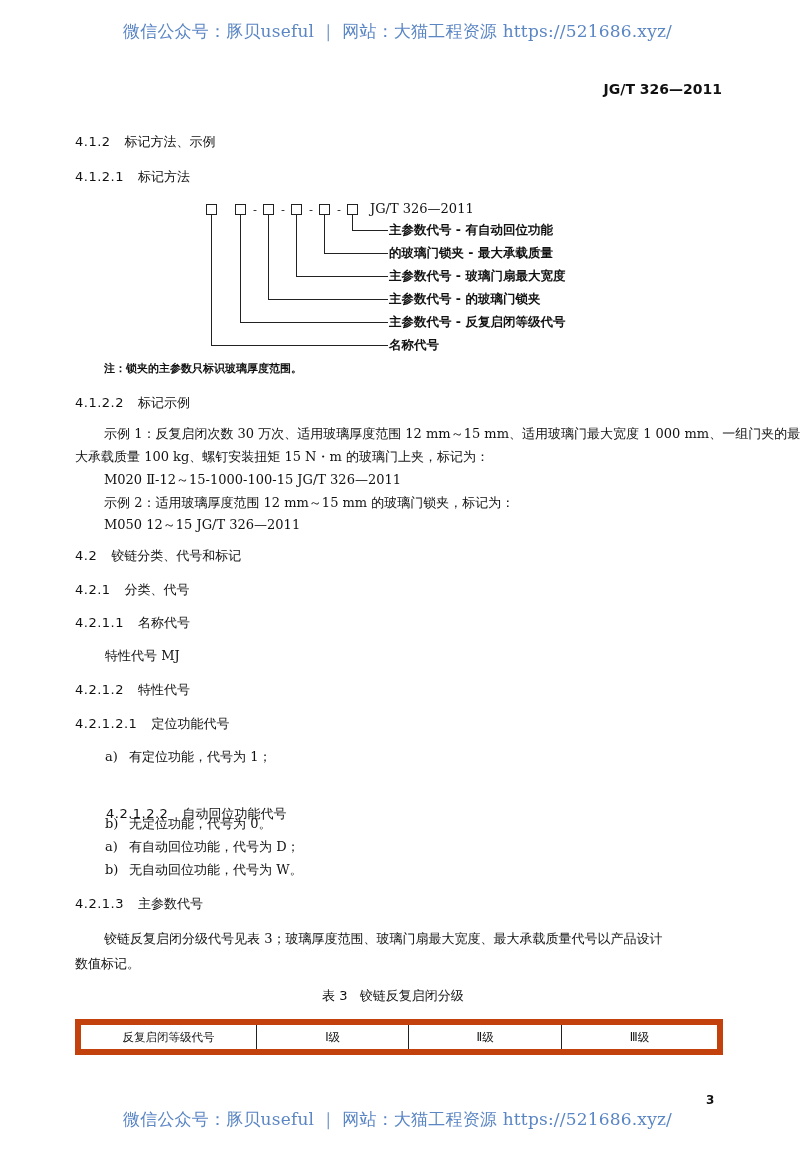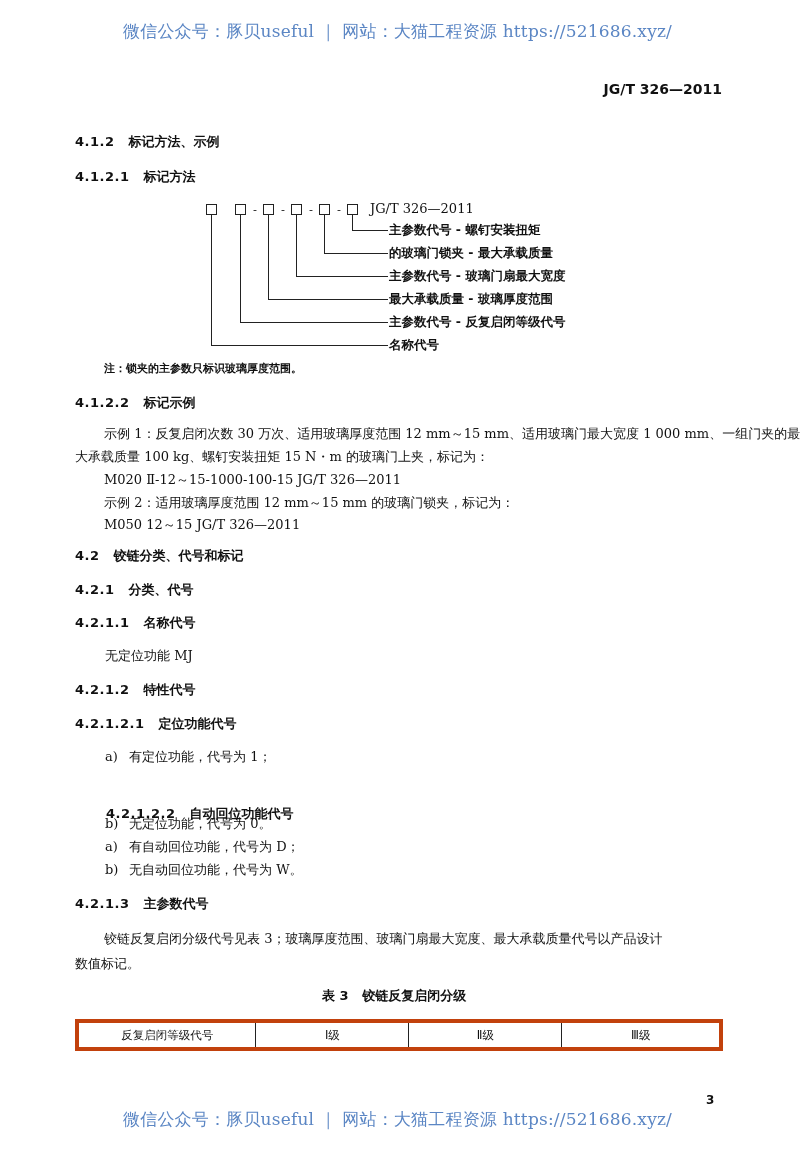--- a/index.html
+++ b/index.html
@@ -1,34 +1,34 @@
 <!DOCTYPE html>
 <html><head>
 <meta charset="utf-8">
 <style>
   html, body { margin:0; padding:0; background:#ffffff; }
   body { width:800px; height:1168px; position:relative; overflow:hidden;
          font-family:"DejaVu Serif","Liberation Serif",serif; color:#111; }
   .abs { position:absolute; white-space:nowrap; }
   .wm { color:#5b86c4; font-size:17px; font-family:"DejaVu Serif","Liberation Serif",serif; letter-spacing:0.2px; }
   .hdr { font-family:"DejaVu Sans","Liberation Sans",sans-serif; font-weight:bold; font-size:14px; }
-  .h { font-family:"DejaVu Sans","Liberation Sans",sans-serif; font-weight:bold; font-size:13px; }
+  .h { font-family:"DejaVu Sans","Liberation Sans",sans-serif; font-weight:normal; font-size:13px; }
   .h .num { display:inline-block; margin-right:14px; letter-spacing:0.5px; }
   .p { font-size:13px; }
   .small { font-size:13px; }
   .note { font-family:"DejaVu Sans","Liberation Sans",sans-serif; font-weight:bold; font-size:11px; }
   .box { position:absolute; width:11px; height:11px; border:1.3px solid #222; box-sizing:border-box; }
   .dash { position:absolute; font-size:11px; font-family:"DejaVu Sans",sans-serif; }
   .vl { position:absolute; width:1.3px; background:#222; }
   .hl { position:absolute; height:1.3px; background:#222; }
   .dlabel { position:absolute; font-family:"DejaVu Sans","Liberation Sans",sans-serif; font-weight:bold; font-size:12.5px; white-space:nowrap; }
   table.t3 { position:absolute; left:75px; top:1019px; width:648px; border-collapse:collapse;
              font-family:"DejaVu Sans","Liberation Sans",sans-serif; font-size:11.5px; }
   table.t3 td { border:1.3px solid #222; height:24px; text-align:center; padding:0; }
-  table.t3 { border:4px solid #c2410c; }
+  table.t3 { border:6px solid #c2410c; }
 </style>
 </head>
 <body>
 
 <div class="abs wm" style="left:123px; top:20px;">微信公众号：豚贝useful ｜ 网站：大猫工程资源 https://521686.xyz/</div>
 
 <div class="abs hdr" style="right:78px; top:81px;">JG/T 326—2011</div>
 
 <div class="abs h" style="left:75px; top:133px;">
   <span class="num">4.1.2</span><span>标记方法、示例</span>
@@ -58,24 +58,24 @@
   <div class="vl" style="left:324px; top:215px; height:39px;"></div>
   <div class="vl" style="left:352px; top:215px; height:16px;"></div>
 
   <div class="hl" style="left:352px; top:230px; width:36px;"></div>
   <div class="hl" style="left:324px; top:253px; width:64px;"></div>
   <div class="hl" style="left:296px; top:276px; width:92px;"></div>
   <div class="hl" style="left:268px; top:299px; width:120px;"></div>
   <div class="hl" style="left:240px; top:322px; width:148px;"></div>
   <div class="hl" style="left:211px; top:345px; width:177px;"></div>
 
-  <div class="dlabel" style="left:389px; top:222px;">主参数代号 - 螺钉安装扭矩</div>
+  <div class="dlabel" style="left:389px; top:222px;">主参数代号 - 有自动回位功能</div>
   <div class="dlabel" style="left:389px; top:245px;">的玻璃门锁夹 - 最大承载质量</div>
   <div class="dlabel" style="left:389px; top:268px;">主参数代号 - 玻璃门扇最大宽度</div>
-  <div class="dlabel" style="left:389px; top:291px;">最大承载质量 - 玻璃厚度范围</div>
+  <div class="dlabel" style="left:389px; top:291px;">主参数代号 - 的玻璃门锁夹</div>
   <div class="dlabel" style="left:389px; top:314px;">主参数代号 - 反复启闭等级代号</div>
   <div class="dlabel" style="left:389px; top:337px;">名称代号</div>
 </div>
 
 <div class="abs note" style="left:104px; top:361px;">注：锁夹的主参数只标识玻璃厚度范围。</div>
 
 <div class="abs h" style="left:75px; top:394px;">
   <span class="num">4.1.2.2</span><span>标记示例</span>
 </div>
 
@@ -89,21 +89,21 @@
   <span class="num">4.2</span><span>铰链分类、代号和标记</span>
 </div>
 
 <div class="abs h" style="left:75px; top:581px;">
   <span class="num">4.2.1</span><span>分类、代号</span>
 </div>
 
 <div class="abs h" style="left:75px; top:614px;">
   <span class="num">4.2.1.1</span><span>名称代号</span>
 </div>
-<div class="abs p" style="left:105px; top:647px;">无定位功能 MJ</div>
+<div class="abs p" style="left:105px; top:647px;">特性代号 MJ</div>
 
 <div class="abs h" style="left:75px; top:681px;">
   <span class="num">4.2.1.2</span><span>特性代号</span>
 </div>
 
 <div class="abs h" style="left:75px; top:715px;">
   <span class="num">4.2.1.2.1</span><span>定位功能代号</span>
 </div>
 <div class="abs p" style="left:105px; top:748px;">
   <span style="display:inline-block; width:24px;">a)</span><span>有定位功能，代号为 1；</span>

